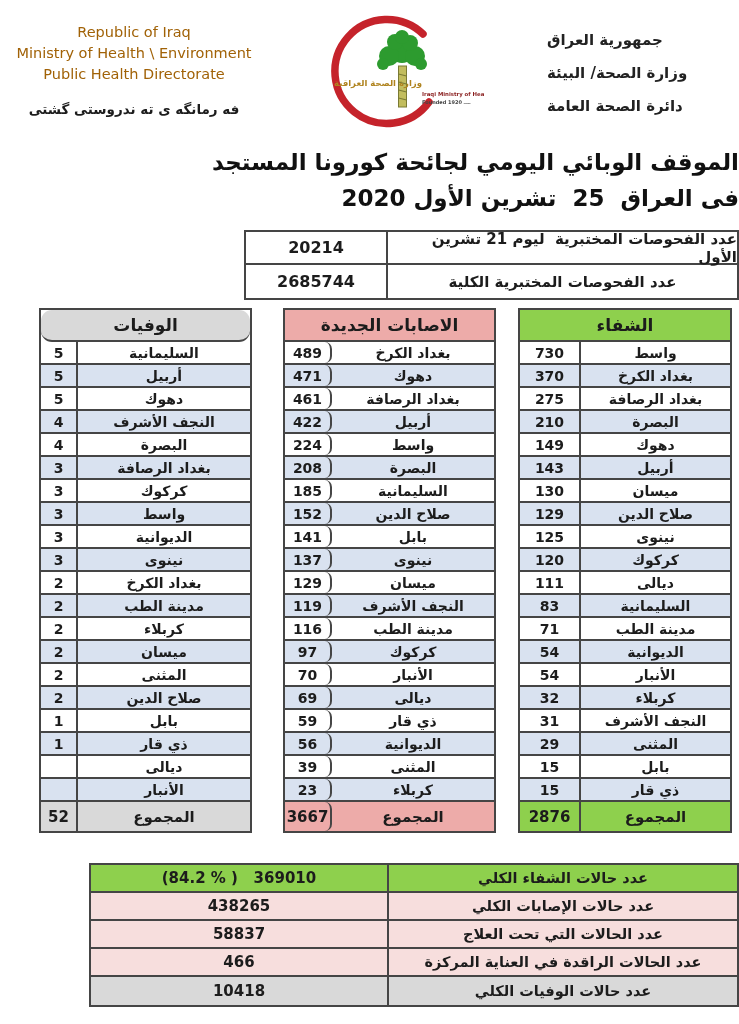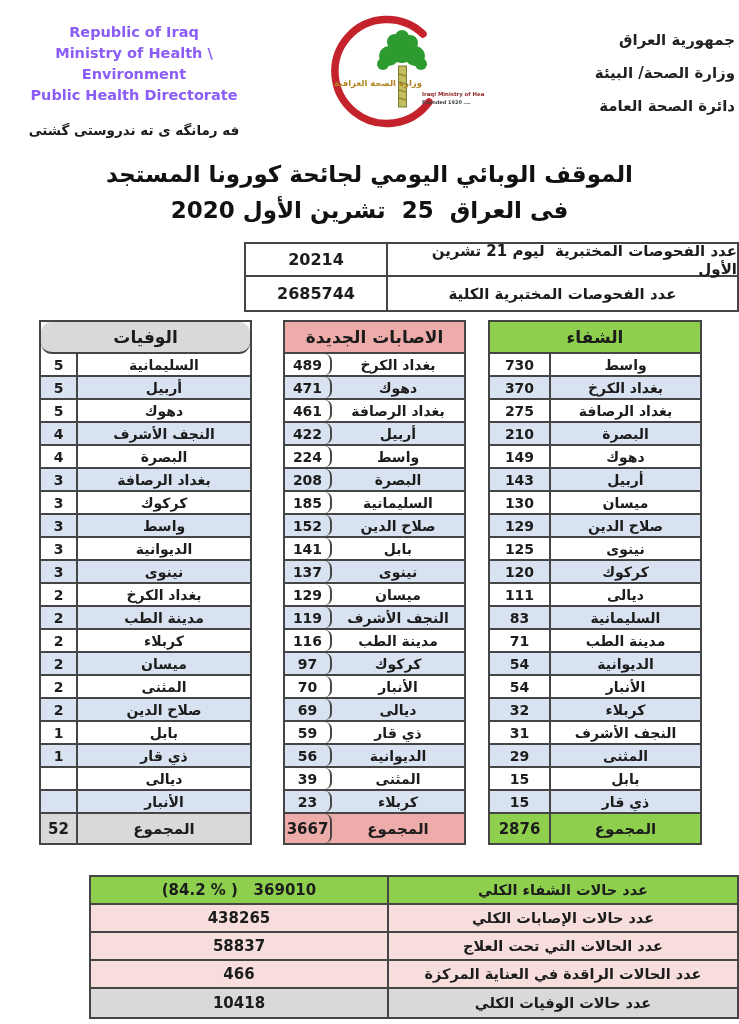--- a/index.html
+++ b/index.html
@@ -9,47 +9,47 @@
     font-family: "DejaVu Sans", sans-serif;
     color: #1c1c1c;
     overflow: hidden;
     position: relative;
   }
   .page { width:739px; height:1024px; padding-top:12px; }
 
   
   .hdr { display:flex; direction:ltr; align-items:flex-start; height:132px; }
   .hdr-left { width:262px; padding-left:6px; padding-top:10px; text-align:center; }
-  .hdr-left .en-line { font-size:14.5px; font-weight:700; line-height:21px; color:#8b5cf6; }
+  .hdr-left .en-line { font-size:14.5px; font-weight:400; line-height:21px; color:#a16207; }
   .hdr-left .ku-line { font-size:13.5px; font-weight:700; line-height:24px; margin-top:12px; direction:rtl; }
   .hdr-logo { flex:1; display:flex; justify-content:center; padding-top:2px; }
-  .hdr-right { width:192px; padding-right:4px; padding-top:12px; text-align:right; direction:rtl; }
+  .hdr-right { width:192px; padding-right:12px; padding-top:12px; text-align:left; direction:rtl; }
   .hdr-right .ar-line { font-size:15px; font-weight:700; line-height:33px; color:#222; }
 
   
-  .title { text-align:center; margin-top:12px; direction:rtl; }
+  .title { text-align:right; direction:rtl; }
   .title-line { font-size:23px; font-weight:700; line-height:36px; color:#111; white-space:pre-wrap; }
 
   
   .tests-table {
     margin:14px 0 0 126px; width:495px; direction:rtl;
     border:2px solid var(--border,#454545);
   }
   .test-row { display:flex; height:33px; border-bottom:2px solid var(--border,#454545); }
   .test-row:last-child { border-bottom:none; }
   .test-label { width:349px; display:flex; align-items:center; justify-content:center;
     font-size:15px; font-weight:700; white-space:pre-wrap; }
   .test-value { flex:1; display:flex; align-items:center; justify-content:center;
     font-size:16px; font-weight:700; border-right:2px solid var(--border,#454545); direction:ltr; }
 
   
   .three-wrap { display:flex; direction:ltr; margin:8px 0 0 39px; align-items:flex-start; }
   .mini-table { border:2px solid var(--border,#454545); background:#fff; }
   .mini-table.deaths     { width:213px; }
-  .mini-table.infections { width:183px; margin-left:31px; }
+  .mini-table.infections { width:213px; margin-left:31px; }
   .mini-table.recovery   { width:214px; margin-left:22px; }
 
   .mini-header { height:32px; display:flex; align-items:center; justify-content:center;
     font-size:17px; font-weight:700; border-bottom:2px solid var(--border,#454545); direction:rtl; }
   .deaths     .mini-header { background:var(--deaths-header,#d9d9d9);border-radius:11px; }
   .infections .mini-header { background:var(--infections-header,#edaba9); }
   .recovery   .mini-header { background:var(--recovery-header,#8ed04d); }
 
   .mini-row { display:flex; height:23px; border-bottom:2px solid var(--border,#454545); background:#fff; }
   .mini-rows .mini-row:nth-of-type(even) { background:var(--stripe-blue,#d9e2f0); }

